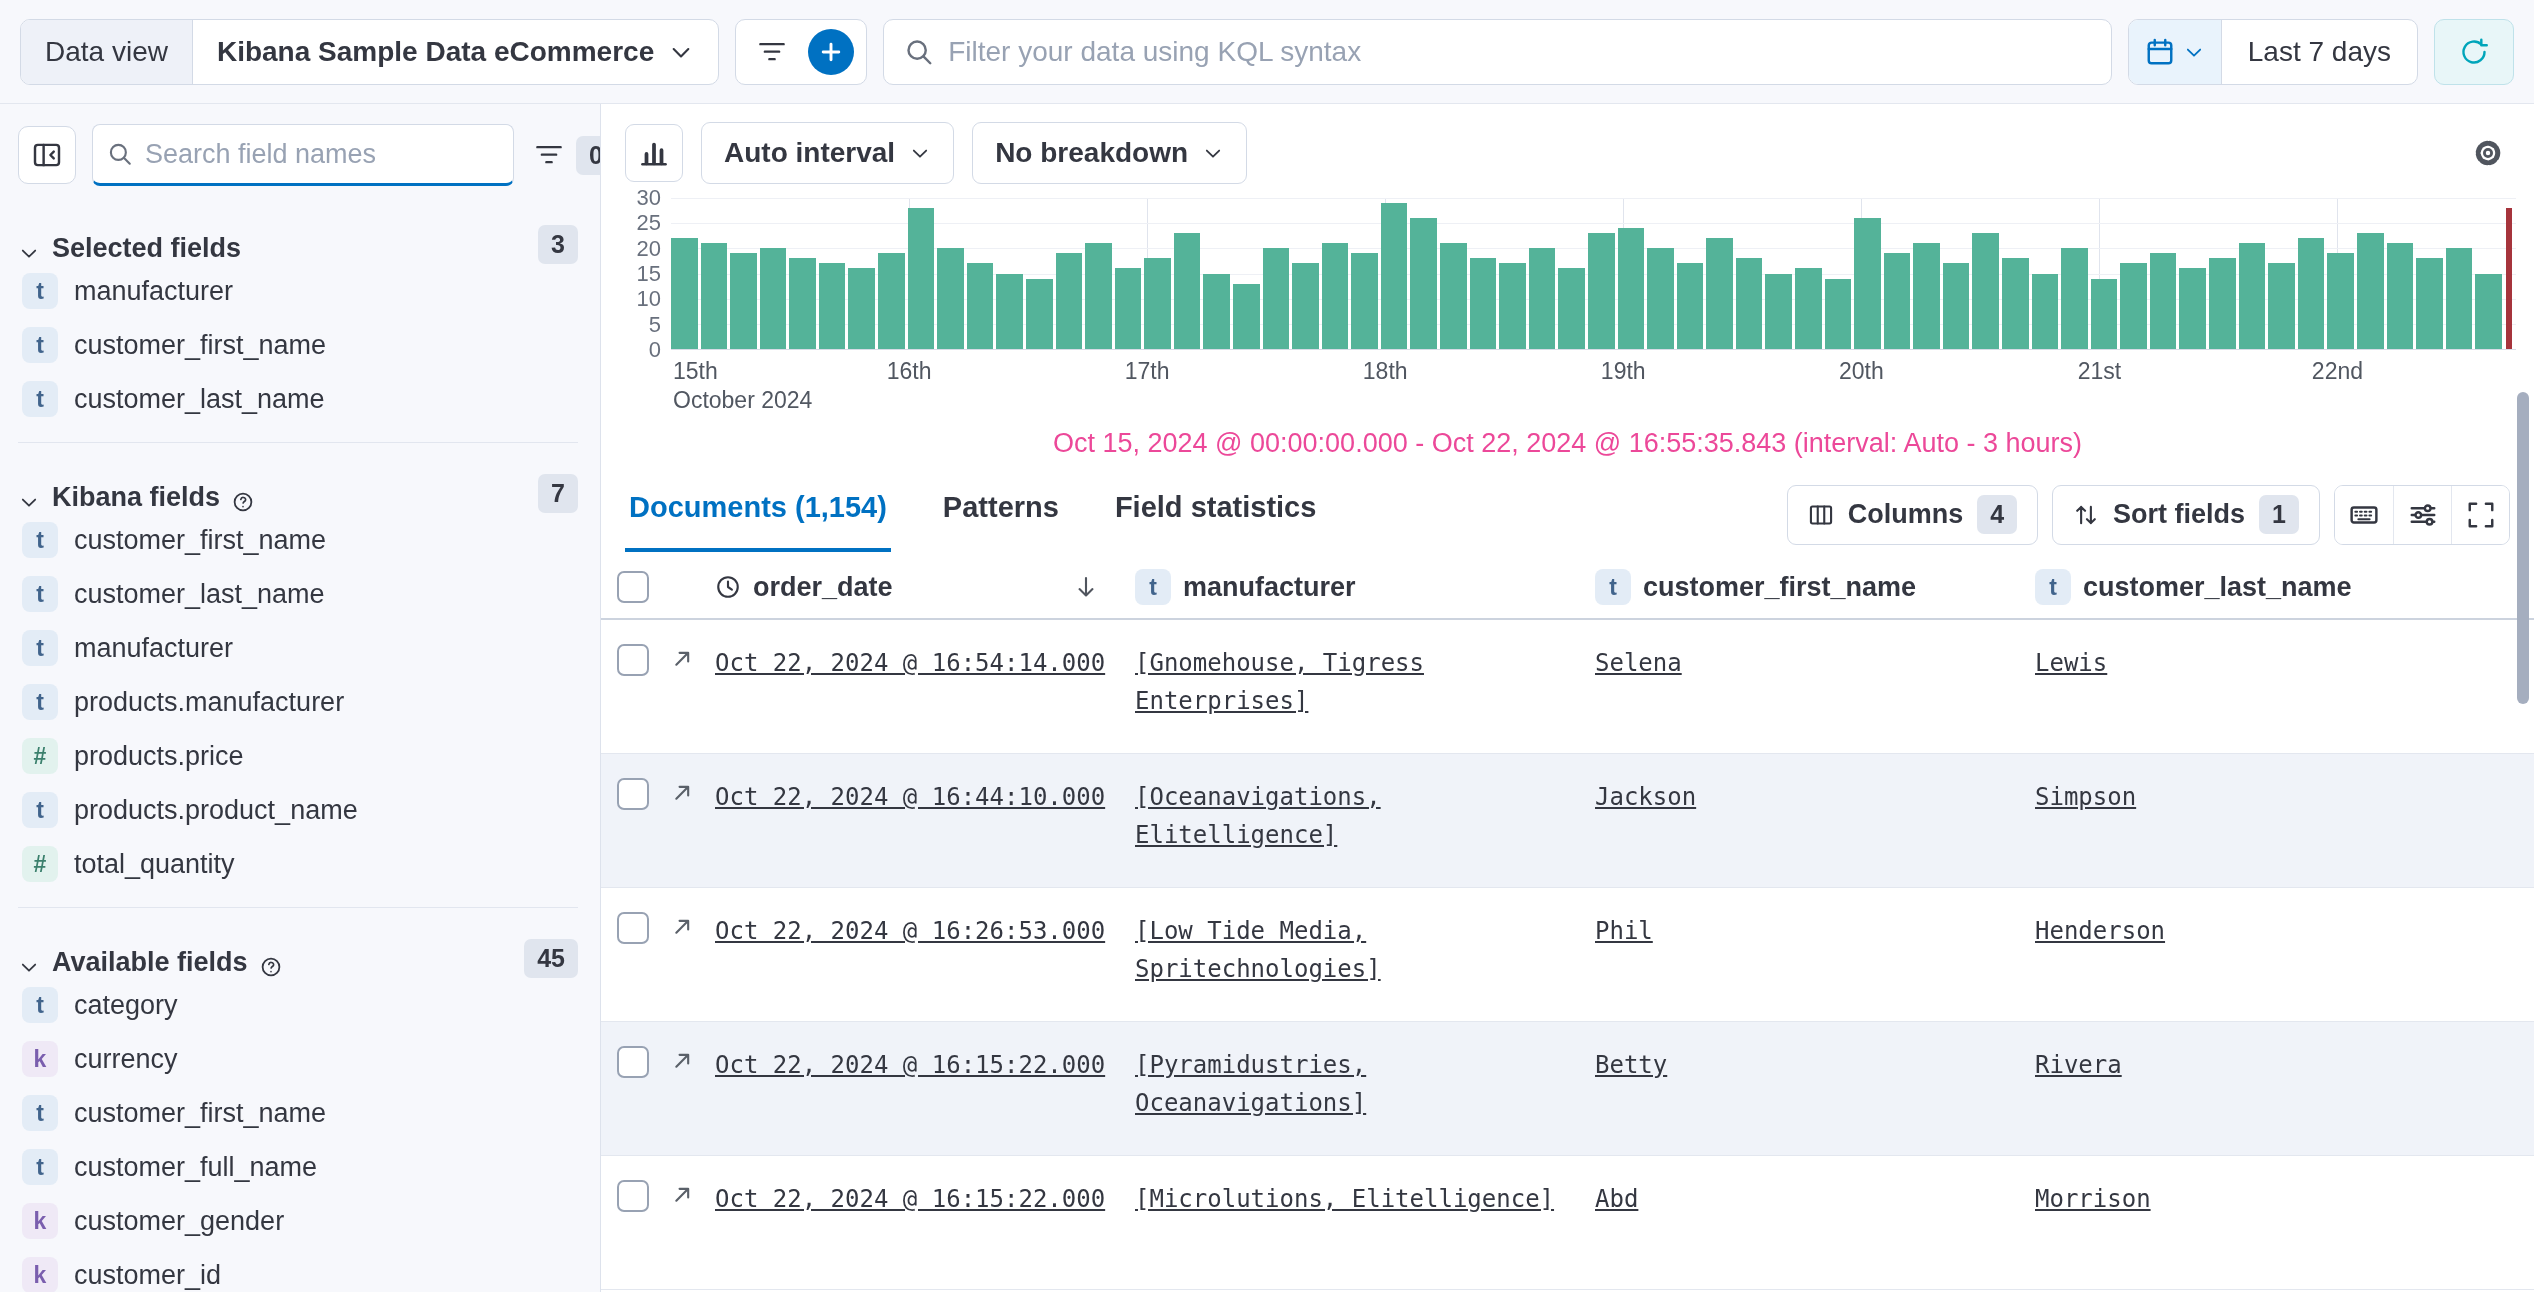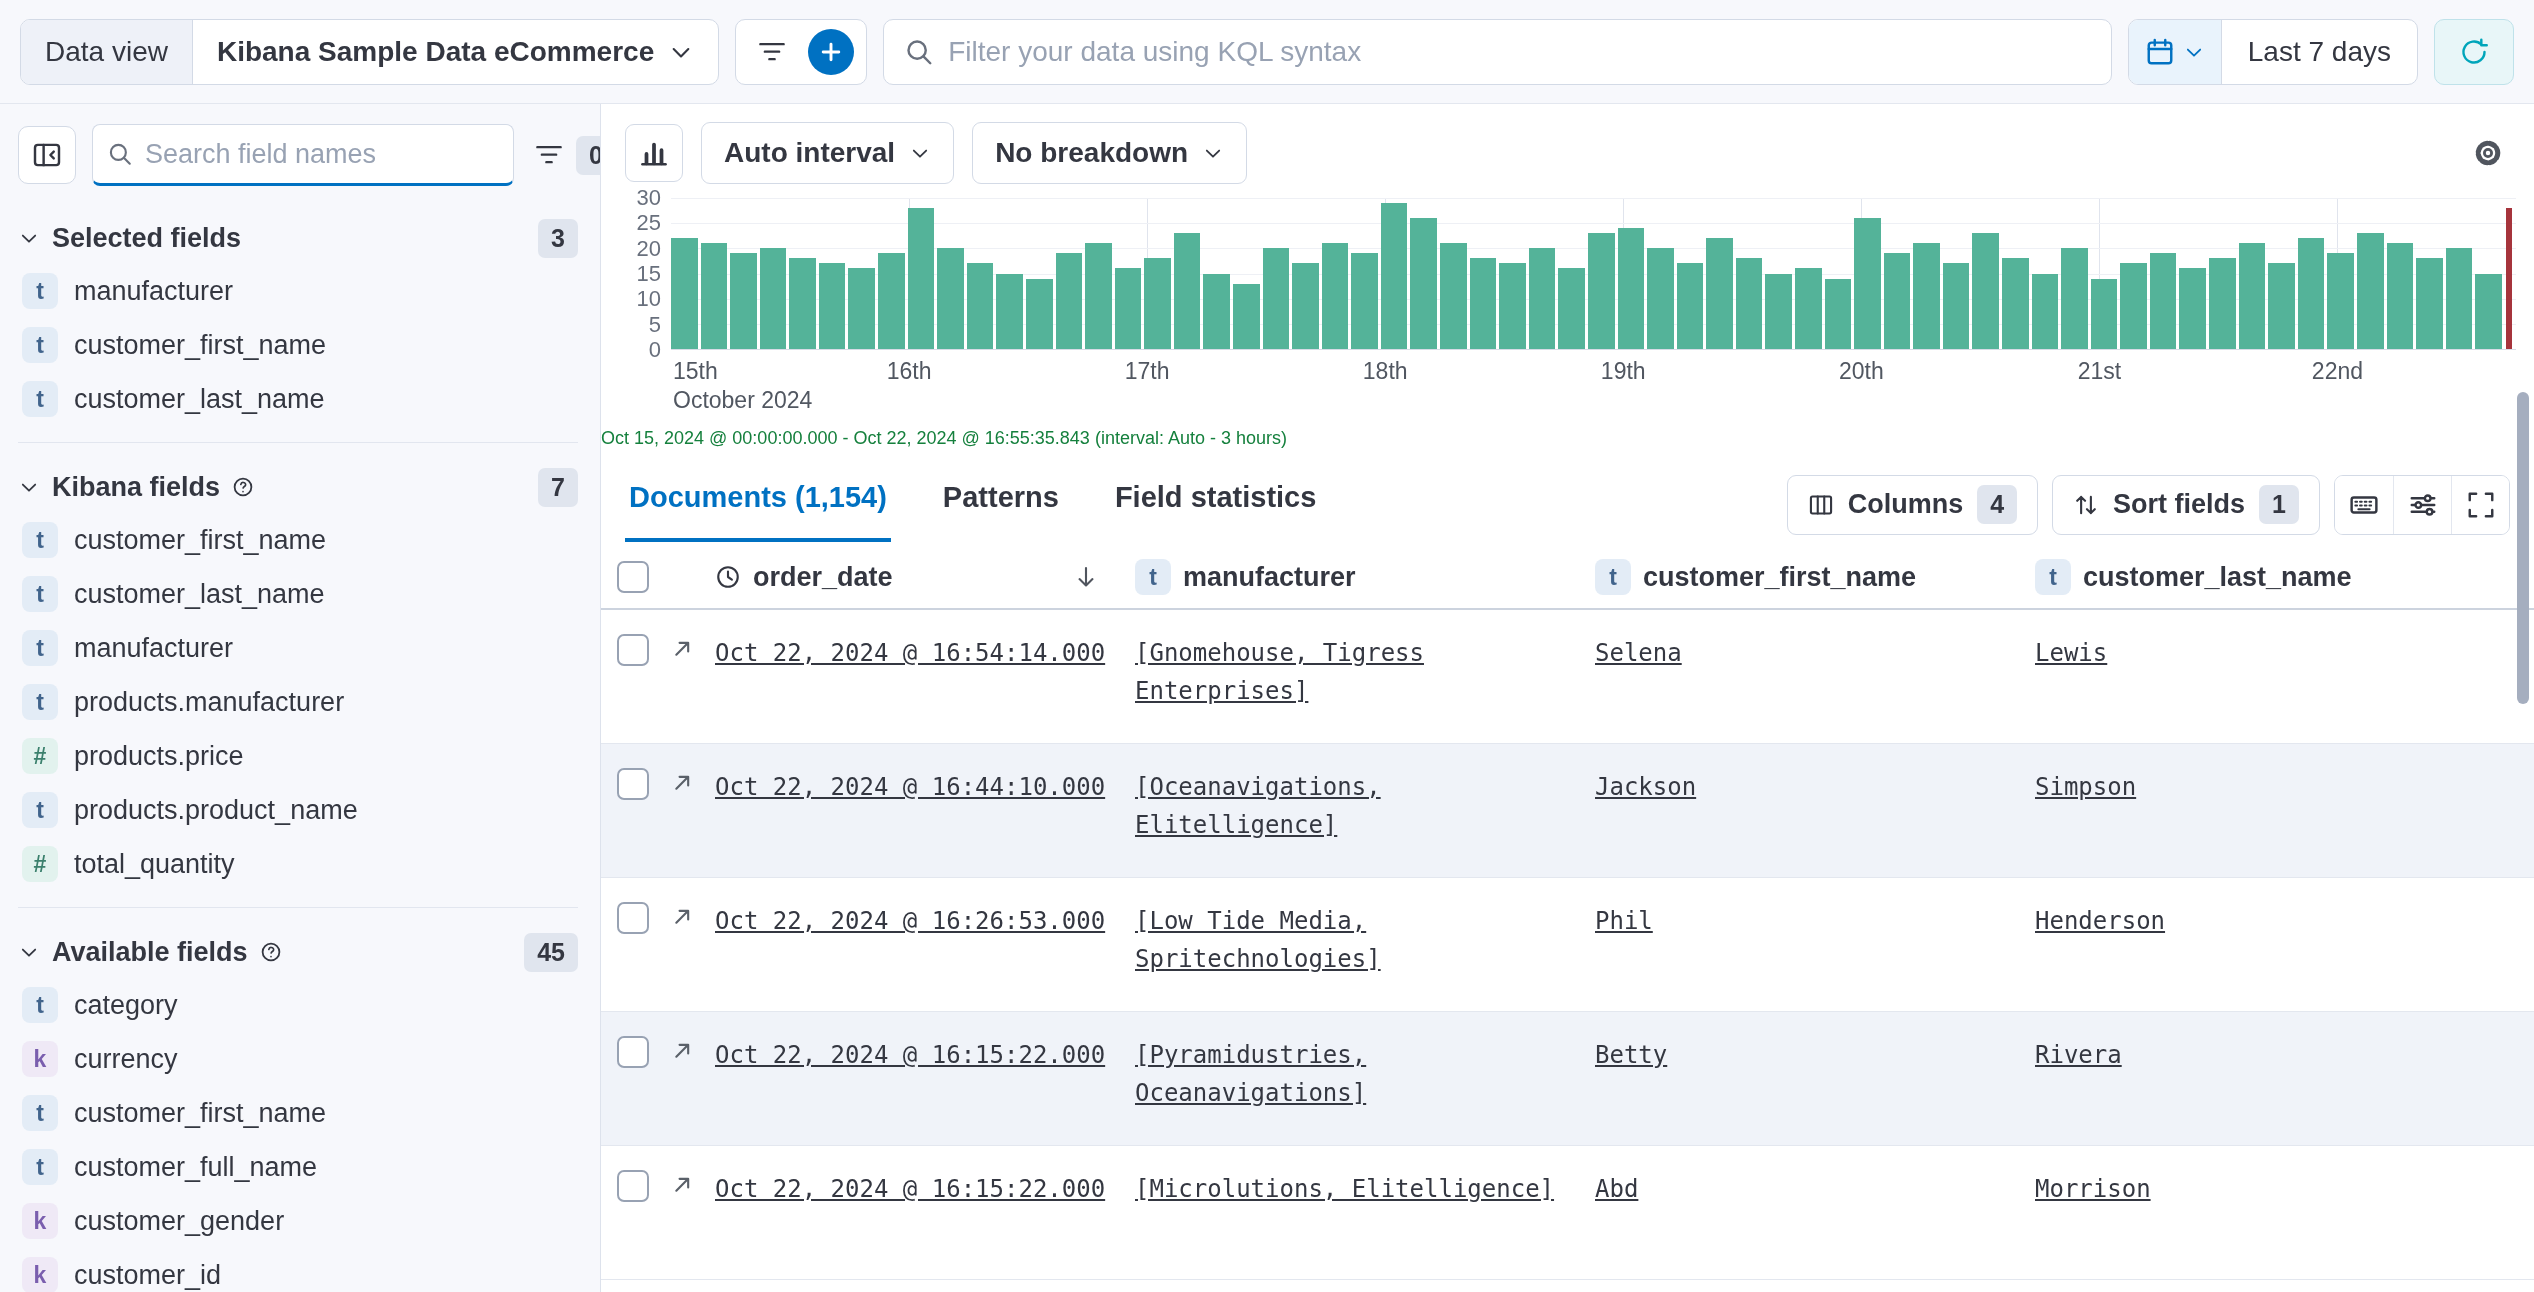--- a/index.html
+++ b/index.html
@@ -41,21 +41,21 @@
   .sb-top{ display:flex; align-items:center; gap:16px; margin-bottom:26px; }
   .sq-btn{ width:58px; height:58px; background:#fff; border:1px solid var(--border); border-radius:10px; display:flex; align-items:center; justify-content:center; color:#343741; cursor:pointer; flex-shrink:0; }
   .field-search{ flex:1; height:62px; background:#fff; border:1px solid var(--border); border-bottom:3px solid var(--primary); border-radius:8px; display:flex; align-items:center; gap:12px; padding:0 14px; color:var(--subdued); }
   .field-search input{ flex:1; border:none; outline:none; font-size:27px; font-family:inherit; background:transparent; min-width:0; }
   .field-search input::placeholder{ color:#98a2b3; }
   .field-filter{ display:flex; align-items:center; gap:12px; background:transparent; border:none; color:#343741; cursor:pointer; padding:0 4px; }
   .count-badge{ background:#e0e5ee; border-radius:7px; padding:5px 13px; font-size:25px; font-weight:600; color:#343741; font-family:inherit; }
 
   .fsection{ margin-bottom:16px; }
   .fsection.bordered{ border-top:1px solid #e2e6ef; padding-top:18px; }
-  .fsection-h{ display:flex; align-items:center; gap:12px; height:52px; cursor:pointer; }
+  .fsection-h{ display:flex; align-items:flex-end; gap:12px; height:52px; cursor:pointer; }
   .fsection-h .title{ font-size:27px; font-weight:700; }
   .fsection-h .count-badge{ margin-left:auto; }
   .fitem{ display:flex; align-items:center; gap:16px; height:54px; padding-left:4px; cursor:pointer; }
   .fitem .name{ font-size:27px; }
   .token{ width:36px; height:36px; border-radius:8px; display:flex; align-items:center; justify-content:center; font-size:23px; font-weight:700; flex-shrink:0; }
   .token-t{ background:#e3ecf6; color:#41648c; }
   .token-n{ background:#e2f2ee; color:#3b806d; }
   .token-k{ background:#efe9f6; color:#7a5eae; }
 
   
@@ -71,21 +71,21 @@
   .plot{ flex:1; position:relative; height:152px; border-bottom:1px solid #d7dce6; }
   .hgrid{ position:absolute; left:0; right:0; height:1px; background:#eef0f5; }
   .dayline{ position:absolute; top:0; bottom:0; width:1px; background:#e0e4ed; }
   .bars{ position:absolute; left:0; right:14px; top:0; bottom:0; display:flex; align-items:flex-end; gap:3px; }
   .bar{ flex:1; background:var(--bar); }
   .now-marker{ position:absolute; right:4px; top:10px; bottom:0; width:6px; background:var(--marker); }
   .x-axis{ position:relative; height:64px; margin-left:56px; font-size:23px; color:#515761; }
   .x-axis .lbl{ position:absolute; top:8px; transform:translateX(-50%); white-space:nowrap; }
   .x-axis .first{ left:2px; transform:none; }
   .x-axis .sub{ display:block; margin-top:2px; }
-  .chart-caption{ text-align:left; font-size:18px; padding:14px 0 12px; color:#15803d; }
+  .chart-caption{ text-align:center; font-size:27px; padding:14px 0 12px; color:#ec4899; }
 
   
   .tabs-row{ display:flex; align-items:center; padding:6px 24px 0; }
   .tab{ font-size:29px; font-weight:700; padding:14px 4px 24px; margin-right:48px; border:none; background:transparent; font-family:inherit; color:#343741; border-bottom:4px solid transparent; cursor:pointer; }
   .tab.active{ color:var(--primary); border-bottom-color:var(--primary); }
   .grid-tools{ margin-left:auto; display:flex; align-items:center; gap:14px; }
   .gt-btn{ height:60px; background:#fff; border:1px solid var(--border); border-radius:9px; display:flex; align-items:center; gap:14px; padding:0 20px; font-size:27px; font-weight:600; font-family:inherit; color:#343741; cursor:pointer; }
   .icon-group{ display:flex; border:1px solid var(--border); border-radius:9px; overflow:hidden; background:#fff; }
   .icon-group button{ width:58px; height:58px; border:none; background:#fff; color:#343741; display:flex; align-items:center; justify-content:center; cursor:pointer; }
   .icon-group button + button{ border-left:1px solid var(--subtle); }

